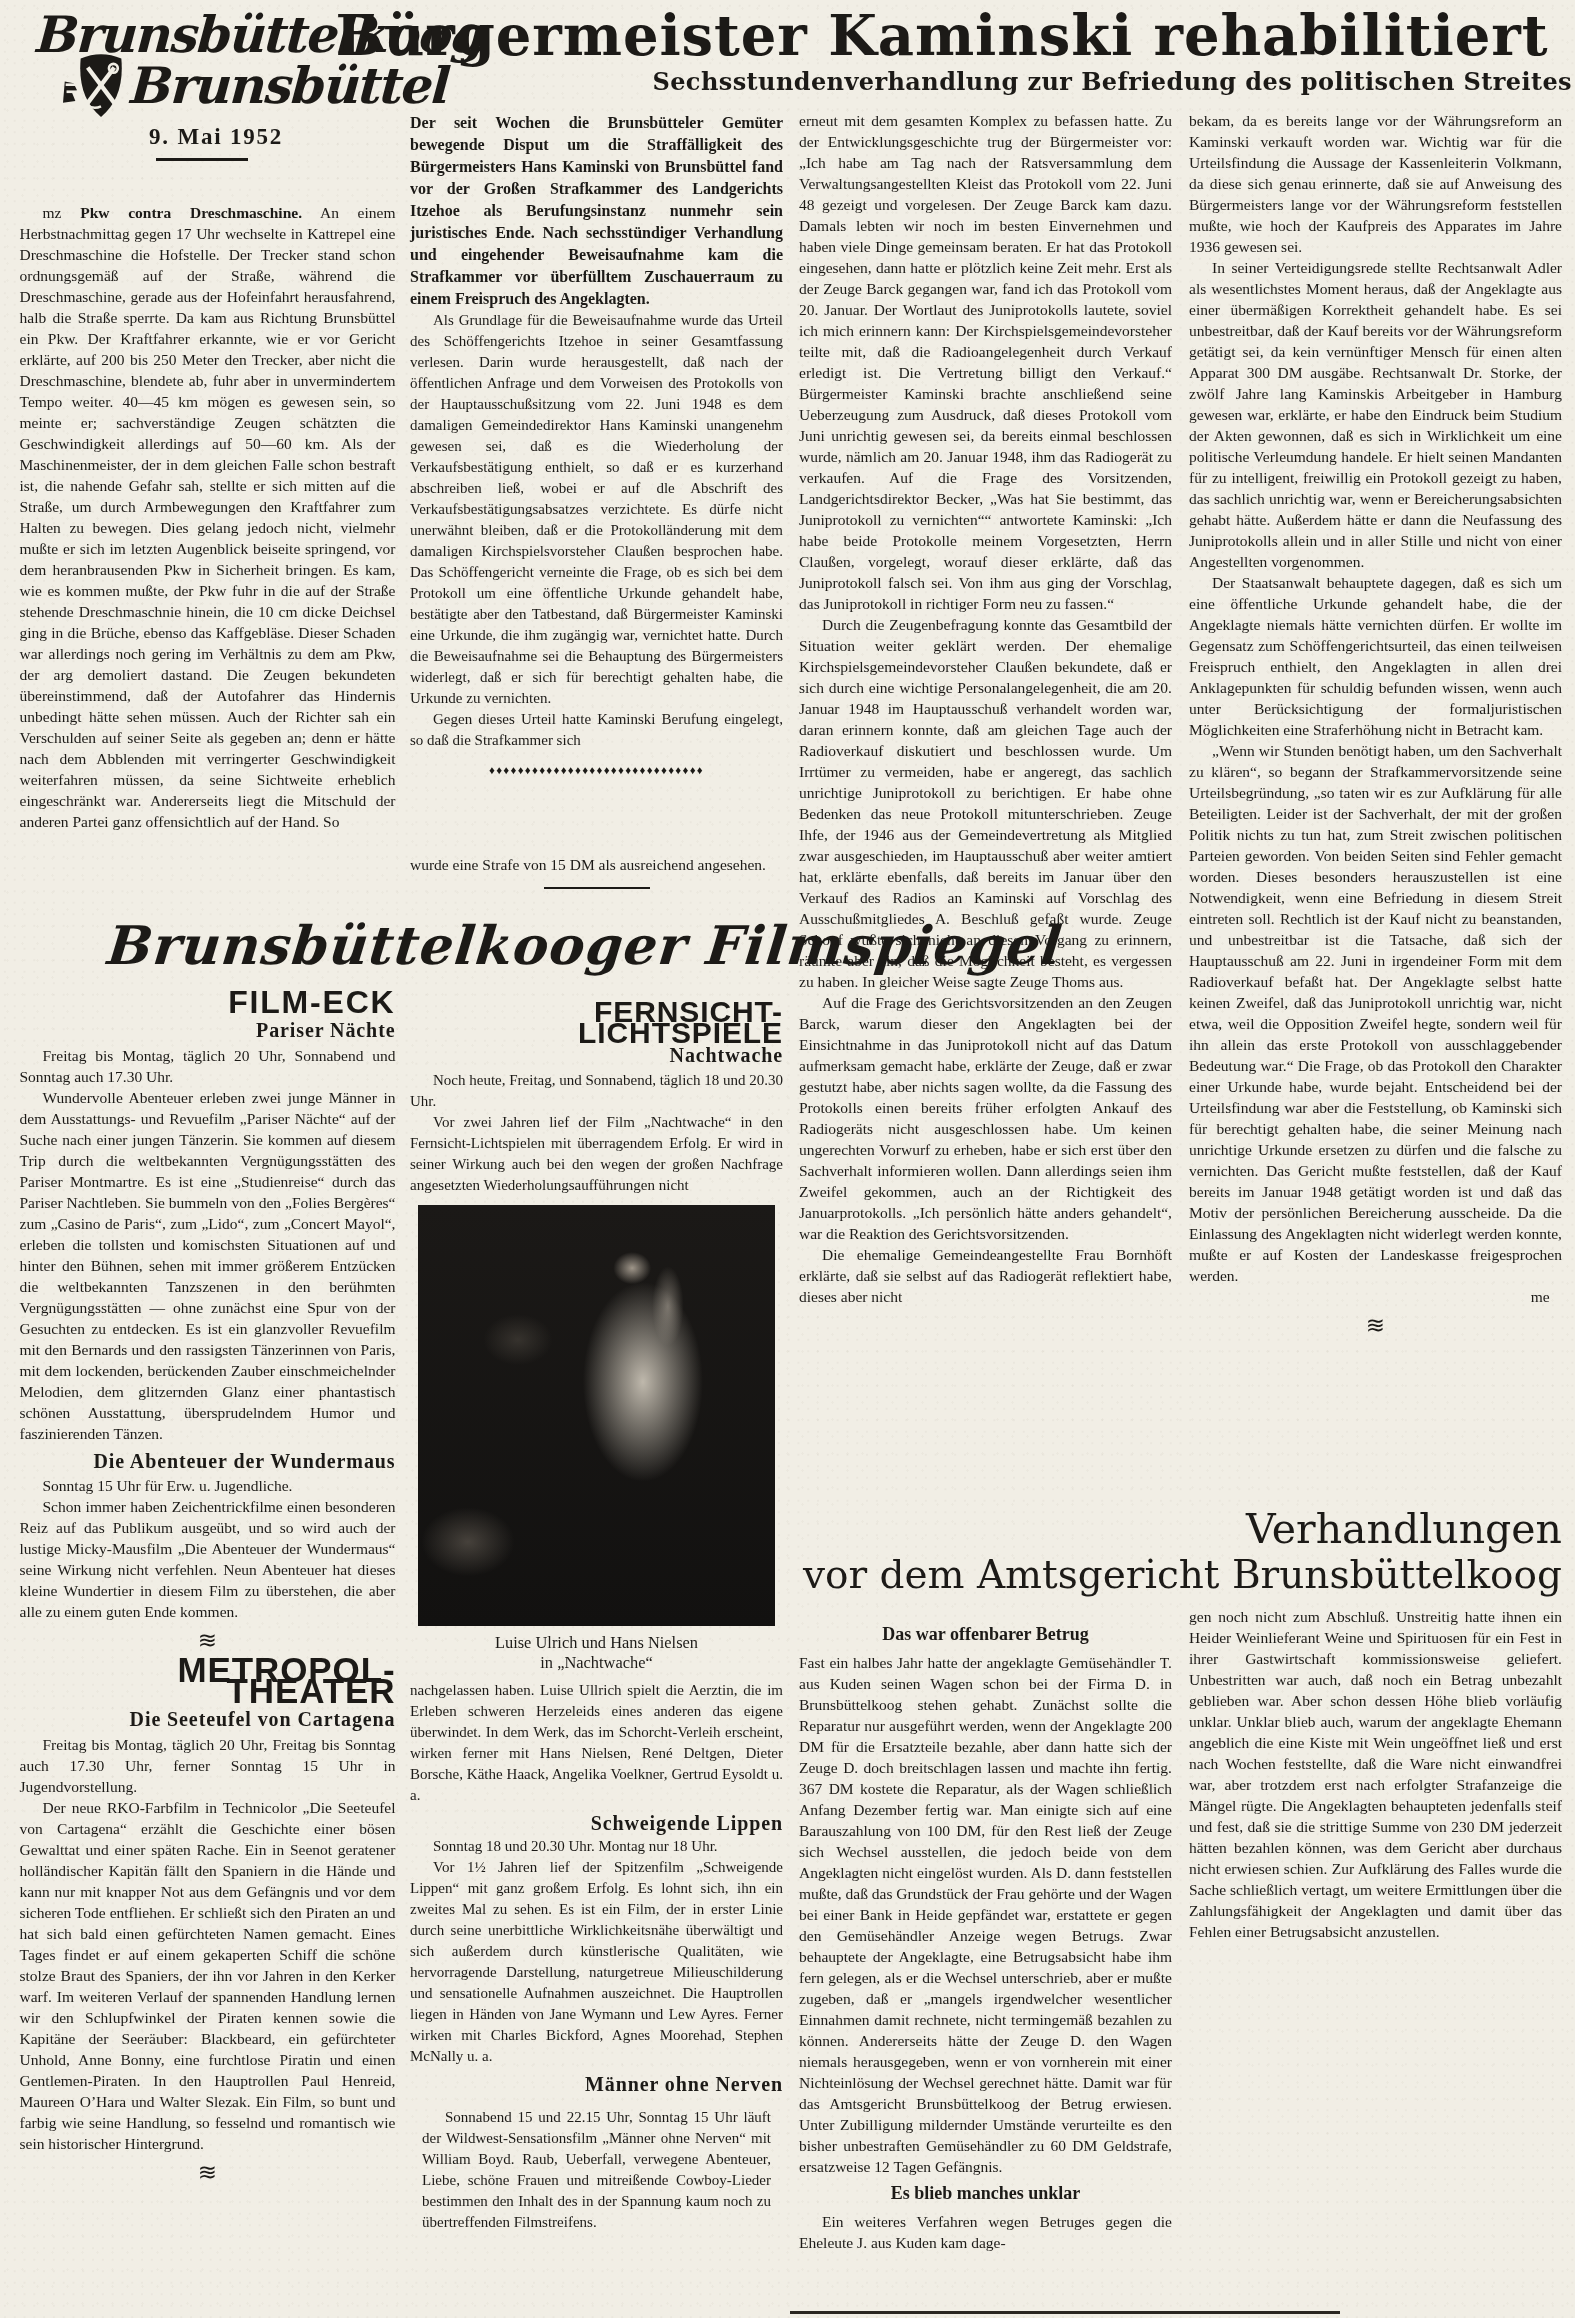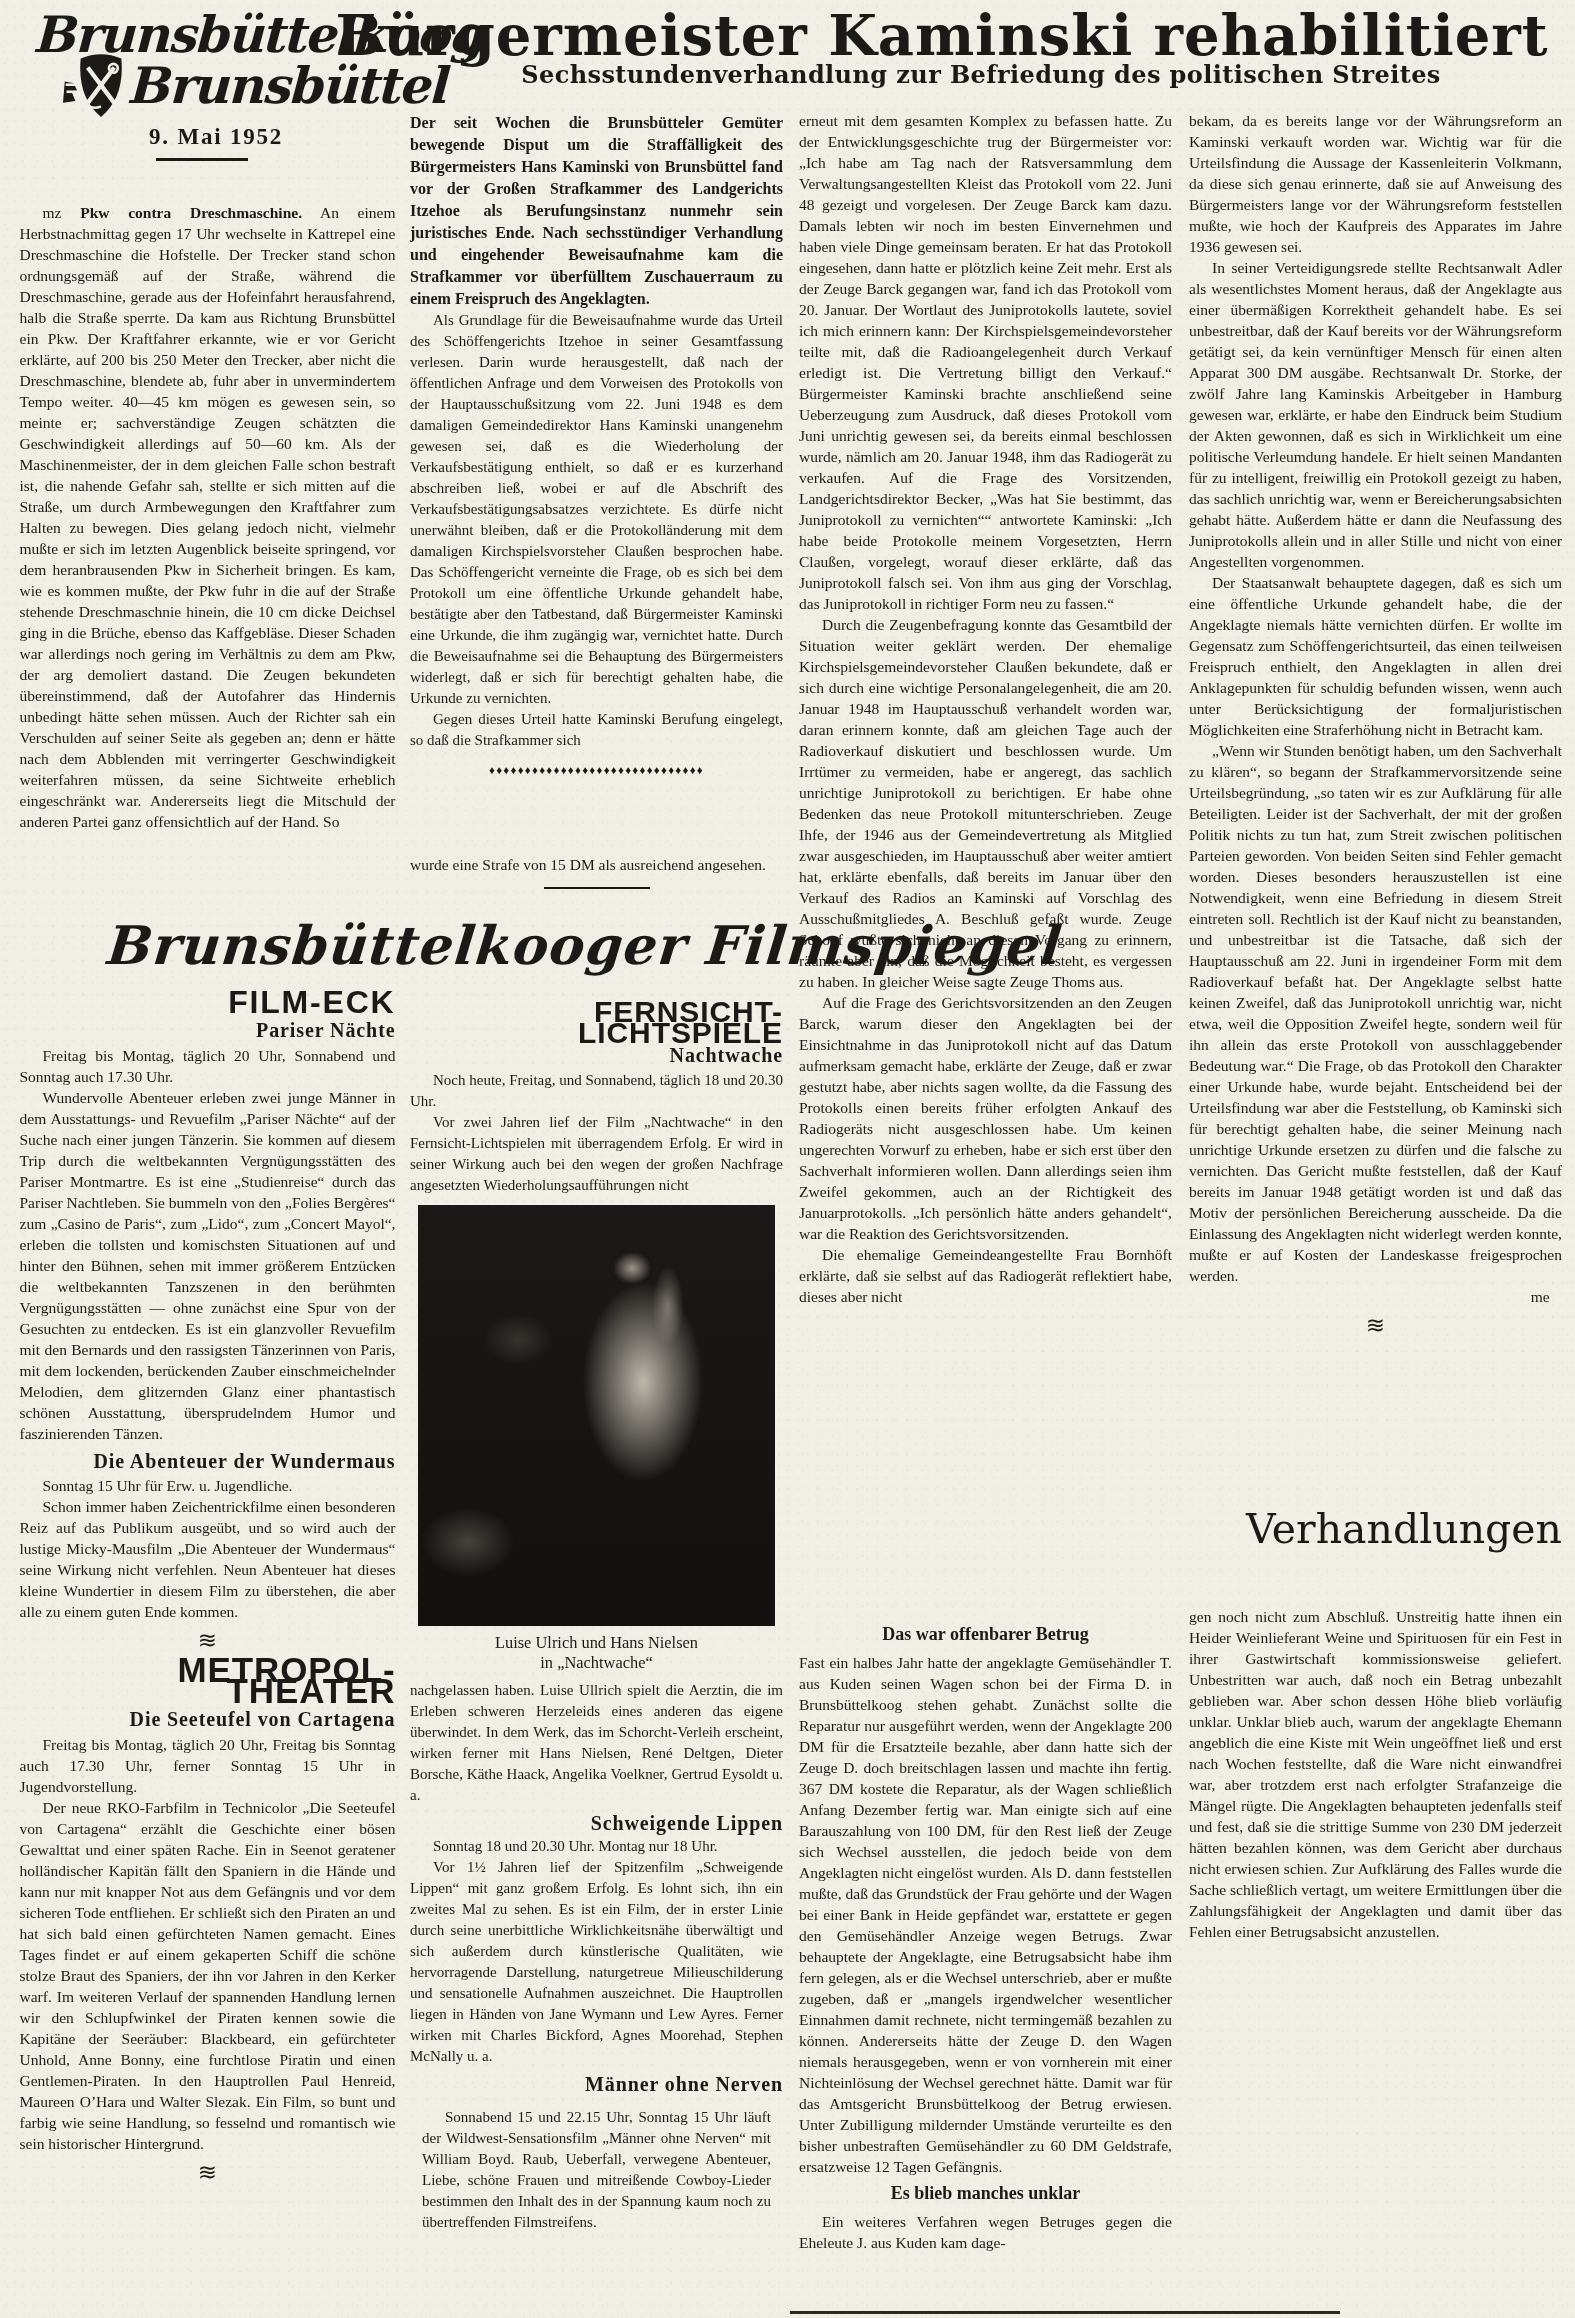--- a/index.html
+++ b/index.html
@@ -63,21 +63,21 @@
       <path d="M58 16 L28 56" stroke="#f1eee5" stroke-width="5"></path>
       <circle cx="57" cy="17" r="5" fill="none" stroke="#f1eee5" stroke-width="3"></circle>
       <path d="M26 58 Q34 64 43 60" stroke="#f1eee5" stroke-width="3" fill="none"></path>
     </svg>
     <div class="masthead-line" style="position:absolute;left:96px;top:51px;font-size:50px;">Brunsbüttel</div>
     <div class="abs date-line" style="left:114px;top:119px;">9. Mai 1952</div>
     <div class="abs date-rule" style="left:121px;top:147px;"></div>
   </div>
 
   <div class="abs headline" style="left:311px;top:1.8px;width:1262px;">Bürgermeister Kaminski rehabilitiert</div>
-  <div class="abs subheadline" style="left:390px;top:60px;width:1182px;">Sechsstundenverhandlung zur Befriedung des politischen Streites</div>
+  <div class="abs subheadline" style="left:390px;top:67px;width:1182px;text-align:right;">Sechsstundenverhandlung zur Befriedung des politischen Streites</div>
 
   <div class="abs just body-text" style="left:19.5px;top:202px;width:376px;">
     <p class="noindent" style="text-indent:23px;">
       <span>mz</span>
       <b>Pkw contra Dreschmaschine.</b>
       <span>An einem Herbstnachmittag gegen 17 Uhr wechselte in Kattrepel eine Dreschmaschine die Hofstelle. Der Trecker stand schon ordnungsgemäß auf der Straße, während die Dreschmaschine, gerade aus der Hofeinfahrt herausfahrend, halb die Straße sperrte. Da kam aus Richtung Brunsbüttel ein Pkw. Der Kraftfahrer erkannte, wie er vor Gericht erklärte, auf 200 bis 250 Meter den Trecker, aber nicht die Dreschmaschine, blendete ab, fuhr aber in unvermindertem Tempo weiter. 40—45 km mögen es gewesen sein, so meinte er; sachverständige Zeugen schätzten die Geschwindigkeit allerdings auf 50—60 km. Als der Maschinenmeister, der in dem gleichen Falle schon bestraft ist, die nahende Gefahr sah, stellte er sich mitten auf die Straße, um durch Armbewegungen den Kraftfahrer zum Halten zu bewegen. Dies gelang jedoch nicht, vielmehr mußte er sich im letzten Augenblick beiseite springend, vor dem heranbrausenden Pkw in Sicherheit bringen. Es kam, wie es kommen mußte, der Pkw fuhr in die auf der Straße stehende Dreschmaschnie hinein, die 10 cm dicke Deichsel ging in die Brüche, ebenso das Kaffgebläse. Dieser Schaden war allerdings noch gering im Verhältnis zu dem am Pkw, der arg demoliert dastand. Die Zeugen bekundeten übereinstimmend, daß der Autofahrer das Hindernis unbedingt hätte sehen müssen. Auch der Richter sah ein Verschulden auf seiner Seite als gegeben an; denn er hätte nach dem Abblenden mit verringerter Geschwindigkeit weiterfahren müssen, da seine Sichtweite erheblich eingeschränkt war. Andererseits liegt die Mitschuld der anderen Partei ganz offensichtlich auf der Hand. So</span>
     </p>
   </div>
 
   <div class="abs just body-text" style="left:410px;top:112px;width:373px;font-size:15px;line-height:21px;">
@@ -138,20 +138,21 @@
     <p class="noindent">bekam, da es bereits lange vor der Währungsreform an Kaminski verkauft worden war. Wichtig war für die Urteilsfindung die Aussage der Kassenleiterin Volkmann, da diese sich genau erinnerte, daß sie auf Anweisung des Bürgermeisters lange vor der Währungsreform feststellen mußte, wie hoch der Kaufpreis des Apparates im Jahre 1936 gewesen sei.</p>
     <p>In seiner Verteidigungsrede stellte Rechtsanwalt Adler als wesentlichstes Moment heraus, daß der Angeklagte aus einer übermäßigen Korrektheit gehandelt habe. Es sei unbestreitbar, daß der Kauf bereits vor der Währungsreform getätigt sei, da kein vernünftiger Mensch für einen alten Apparat 300 DM ausgäbe. Rechtsanwalt Dr. Storke, der zwölf Jahre lang Kaminskis Arbeitgeber in Hamburg gewesen war, erklärte, er habe den Eindruck beim Studium der Akten gewonnen, daß es sich in Wirklichkeit um eine politische Verleumdung handele. Er hielt seinen Mandanten für zu intelligent, freiwillig ein Protokoll gezeigt zu haben, das sachlich unrichtig war, wenn er Bereicherungsabsichten gehabt hätte. Außerdem hätte er dann die Neufassung des Juniprotokolls allein und in aller Stille und nicht von einer Angestellten vorgenommen.</p>
     <p>Der Staatsanwalt behauptete dagegen, daß es sich um eine öffentliche Urkunde gehandelt habe, die der Angeklagte niemals hätte vernichten dürfen. Er wollte im Gegensatz zum Schöffengerichtsurteil, das einen teilweisen Freispruch enthielt, den Angeklagten in allen drei Anklagepunkten für schuldig befunden wissen, wenn auch unter Berücksichtigung der formaljuristischen Möglichkeiten eine Straferhöhung nicht in Betracht kam.</p>
     <p>„Wenn wir Stunden benötigt haben, um den Sachverhalt zu klären“, so begann der Strafkammervorsitzende seine Urteilsbegründung, „so taten wir es zur Aufklärung für alle Beteiligten. Leider ist der Sachverhalt, der mit der großen Politik nichts zu tun hat, zum Streit zwischen politischen Parteien geworden. Von beiden Seiten sind Fehler gemacht worden. Dieses besonders herauszustellen ist eine Notwendigkeit, wenn eine Befriedung in diesem Streit eintreten soll. Rechtlich ist der Kauf nicht zu beanstanden, und unbestreitbar ist die Tatsache, daß sich der Hauptausschuß am 22. Juni in irgendeiner Form mit dem Radioverkauf befaßt hat. Der Angeklagte selbst hatte keinen Zweifel, daß das Juniprotokoll unrichtig war, nicht etwa, weil die Opposition Zweifel hegte, sondern weil für ihn allein das erste Protokoll von ausschlaggebender Bedeutung war.“ Die Frage, ob das Protokoll den Charakter einer Urkunde habe, wurde bejaht. Entscheidend bei der Urteilsfindung war aber die Feststellung, ob Kaminski sich für berechtigt gehalten habe, die seiner Meinung nach unrichtige Urkunde ersetzen zu dürfen und die falsche zu vernichten. Das Gericht mußte feststellen, daß der Kauf bereits im Januar 1948 getätigt worden ist und daß das Motiv der persönlichen Bereicherung ausscheide. Da die Einlassung des Angeklagten nicht widerlegt werden konnte, mußte er auf Kosten der Landeskasse freigesprochen werden.</p>
     <div class="author-right">me</div>
     <div class="squiggle">≋</div>
   </div>
 
   <div class="abs big-heading" style="left:799px;top:1507px;width:763px;">
     <div style="font-size:41px;">Verhandlungen</div>
+    <div style="font-size:39px;">vor dem Amtsgericht Brunsbüttelkoog</div>
   </div>
 
   <div class="abs just body-text" style="left:799px;top:1619px;width:373px;">
     <div class="sub-article-title">Das war offenbarer Betrug</div>
     <p class="noindent">Fast ein halbes Jahr hatte der angeklagte Gemüsehändler T. aus Kuden seinen Wagen schon bei der Firma D. in Brunsbüttelkoog stehen gehabt. Zunächst sollte die Reparatur nur ausgeführt werden, wenn der Angeklagte 200 DM für die Ersatzteile bezahle, aber dann hatte sich der Zeuge D. doch breitschlagen lassen und machte ihn fertig. 367 DM kostete die Reparatur, als der Wagen schließlich Anfang Dezember fertig war. Man einigte sich auf eine Barauszahlung von 100 DM, für den Rest ließ der Zeuge sich Wechsel ausstellen, die jedoch beide von dem Angeklagten nicht eingelöst wurden. Als D. dann feststellen mußte, daß das Grundstück der Frau gehörte und der Wagen bei einer Bank in Heide gepfändet war, erstattete er gegen den Gemüsehändler Anzeige wegen Betrugs. Zwar behauptete der Angeklagte, eine Betrugsabsicht habe ihm fern gelegen, als er die Wechsel unterschrieb, aber er mußte zugeben, daß er „mangels irgendwelcher wesentlicher Einnahmen damit rechnete, nicht termingemäß bezahlen zu können. Andererseits hätte der Zeuge D. den Wagen niemals herausgegeben, wenn er von vornherein mit einer Nichteinlösung der Wechsel gerechnet hätte. Damit war für das Amtsgericht Brunsbüttelkoog der Betrug erwiesen. Unter Zubilligung mildernder Umstände verurteilte es den bisher unbestraften Gemüsehändler zu 60 DM Geldstrafe, ersatzweise 12 Tagen Gefängnis.</p>
     <div class="sub-article-title">Es blieb manches unklar</div>
     <p class="noindent" style="text-indent:23px;">Ein weiteres Verfahren wegen Betruges gegen die Eheleute J. aus Kuden kam dage-</p>
   </div>
 
   <div class="abs just body-text" style="left:1189px;top:1606px;width:373px;">

